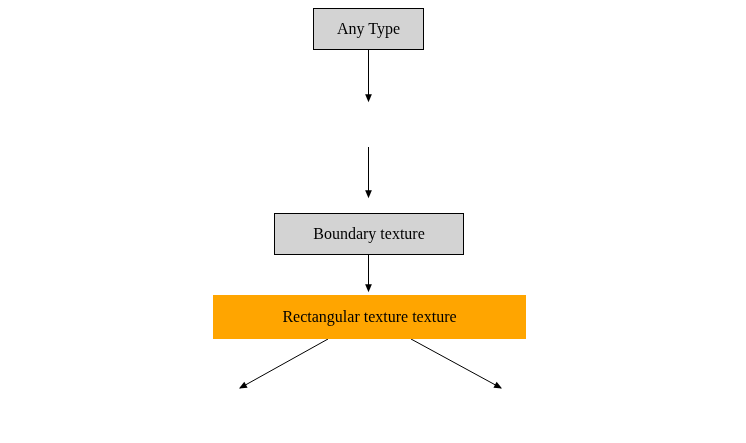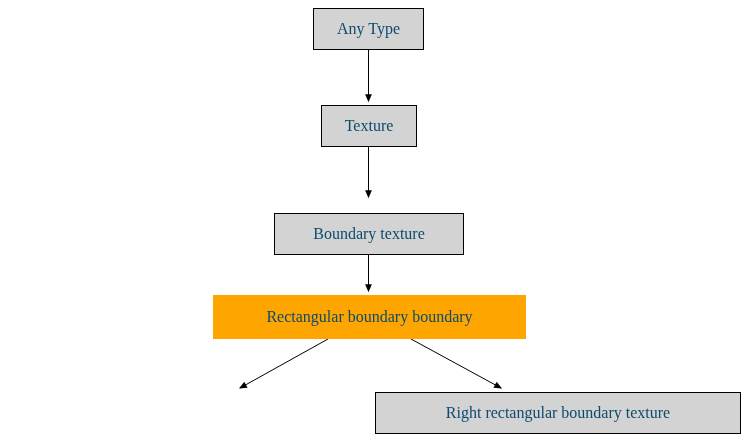--- a/index.html
+++ b/index.html
@@ -24,21 +24,21 @@
     pointer-events: none;
   }
   .node {
     position: absolute;
     box-sizing: border-box;
     display: flex;
     align-items: center;
     justify-content: center;
     background: #d3d3d3;
     border: 1px solid #000000;
-    color: #0c4a6e;
+    color: #000000;
     font-size: 16px;
     white-space: nowrap;
     text-align: center;
   }
   .node.highlight {
     background: #ffa500;
     border: 1px solid #ffa500;
   }
   #n-anytype  { left: 313px; top: 8px;   width: 111px; height: 42px; }
   #n-texture  { left: 321px; top: 105px; width: 96px;  height: 42px; }
@@ -60,22 +60,20 @@
     </defs>
     <line x1="368.5" y1="50" x2="368.5" y2="101" stroke="#000000" stroke-width="1" marker-end="url(#arrowhead)"></line>
     <line x1="368.5" y1="147" x2="368.5" y2="197" stroke="#000000" stroke-width="1" marker-end="url(#arrowhead)"></line>
     <line x1="368.5" y1="243" x2="368.5" y2="291" stroke="#000000" stroke-width="1" marker-end="url(#arrowhead)"></line>
     <line x1="328" y1="339" x2="240" y2="388" stroke="#000000" stroke-width="1" marker-end="url(#arrowhead)"></line>
     <line x1="411" y1="339" x2="501" y2="388" stroke="#000000" stroke-width="1" marker-end="url(#arrowhead)"></line>
   </svg>
 
   <div class="node" id="n-anytype">Any Type</div>
 
-  <div class="node" id="n-texture">Texture</div>
 
   <div class="node" id="n-boundary">Boundary texture</div>
 
-  <div class="node highlight" id="n-rect">Rectangular boundary boundary</div>
+  <div class="node highlight" id="n-rect">Rectangular texture texture</div>
 
 
-  <div class="node" id="n-right">Right rectangular boundary texture</div>
 
 </div>
 
 </body></html>

